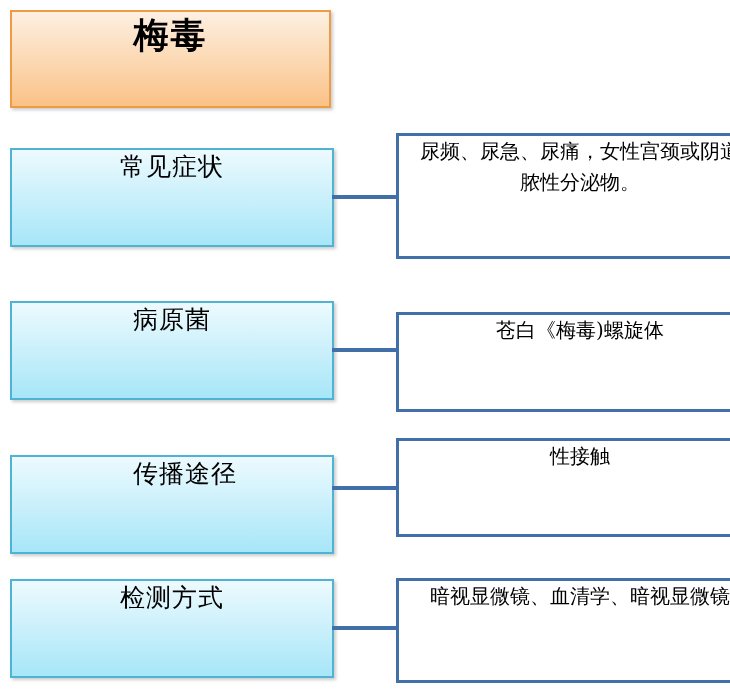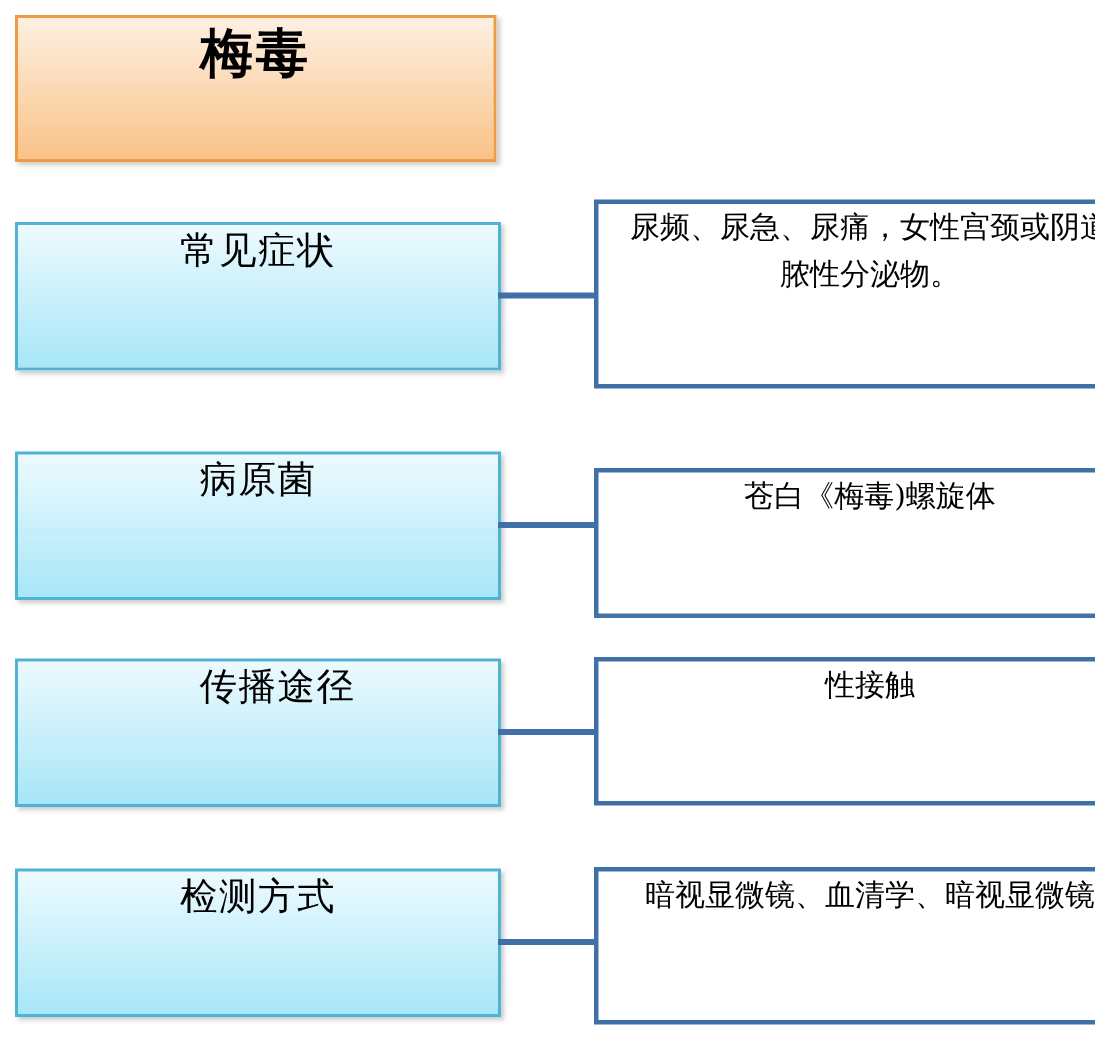--- a/index.html
+++ b/index.html
@@ -40,21 +40,21 @@
     left: 10px;
     width: 324px; height: 99px;
     border: 2px solid var(--label-border);
     background: linear-gradient(to bottom, var(--label-fill-top) 0%, var(--label-fill-bottom) 100%);
     box-shadow: 2px 2px 3px rgba(110,110,110,0.35);
     font-size: 25px;
     letter-spacing: 1px;
   }
   .label-r1 { top: 148px; }
   .label-r2 { top: 301px; }
-  .label-r3 { top: 439px; padding-left: 26px; }
+  .label-r3 { top: 455px; padding-left: 26px; }
   .label-r4 { top: 579px; }
   
   .desc-box {
     left: 396px;
     width: 368px;
     border: 3px solid var(--desc-border);
     background: #ffffff;
     font-size: 20px;
     line-height: 31px;
     padding: 0 14px;

